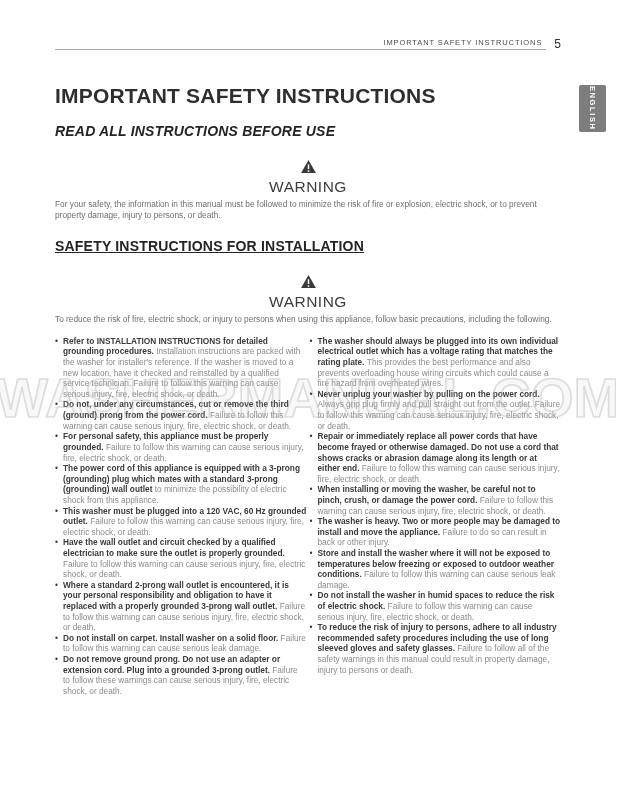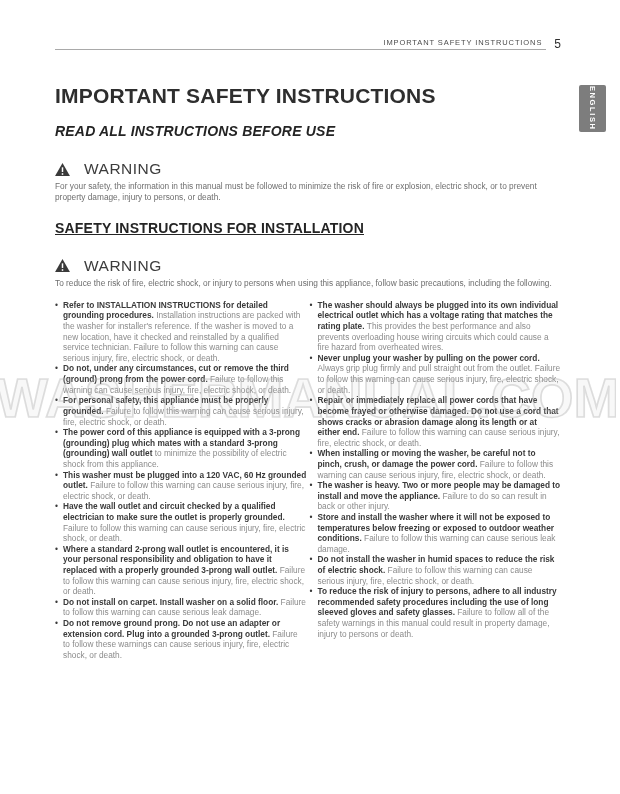--- a/index.html
+++ b/index.html
@@ -36,21 +36,21 @@
   h1.title{
     margin:34px 0 0 0;font-size:21px;font-weight:bold;
     color:#2e2e2e;letter-spacing:.2px;
   }
   h2.subtitle{
     margin:15px 0 0 0;font-size:14px;font-weight:bold;font-style:italic;
     color:#242424;letter-spacing:.2px;
   }
 
   .warning-block{margin-top:21px;}
-  .warn-head{display:flex;align-items:center;gap:14px;}
+  .warn-head{display:flex;align-items:center;gap:5px;flex-direction:column;}
   .warn-head .label{font-size:15.5px;color:#3c3c3c;letter-spacing:.5px;font-weight:normal;}
   .warn-icon{display:inline-block;line-height:0;}
   .warn-body{
     margin-top:3px;font-size:8.3px;line-height:1.32;color:#6e6e6e;
   }
 
   h3.section-heading{
     margin:17px 0 0 0;font-size:14px;font-weight:bold;color:#242424;
     text-decoration:underline;letter-spacing:.2px;
   }

